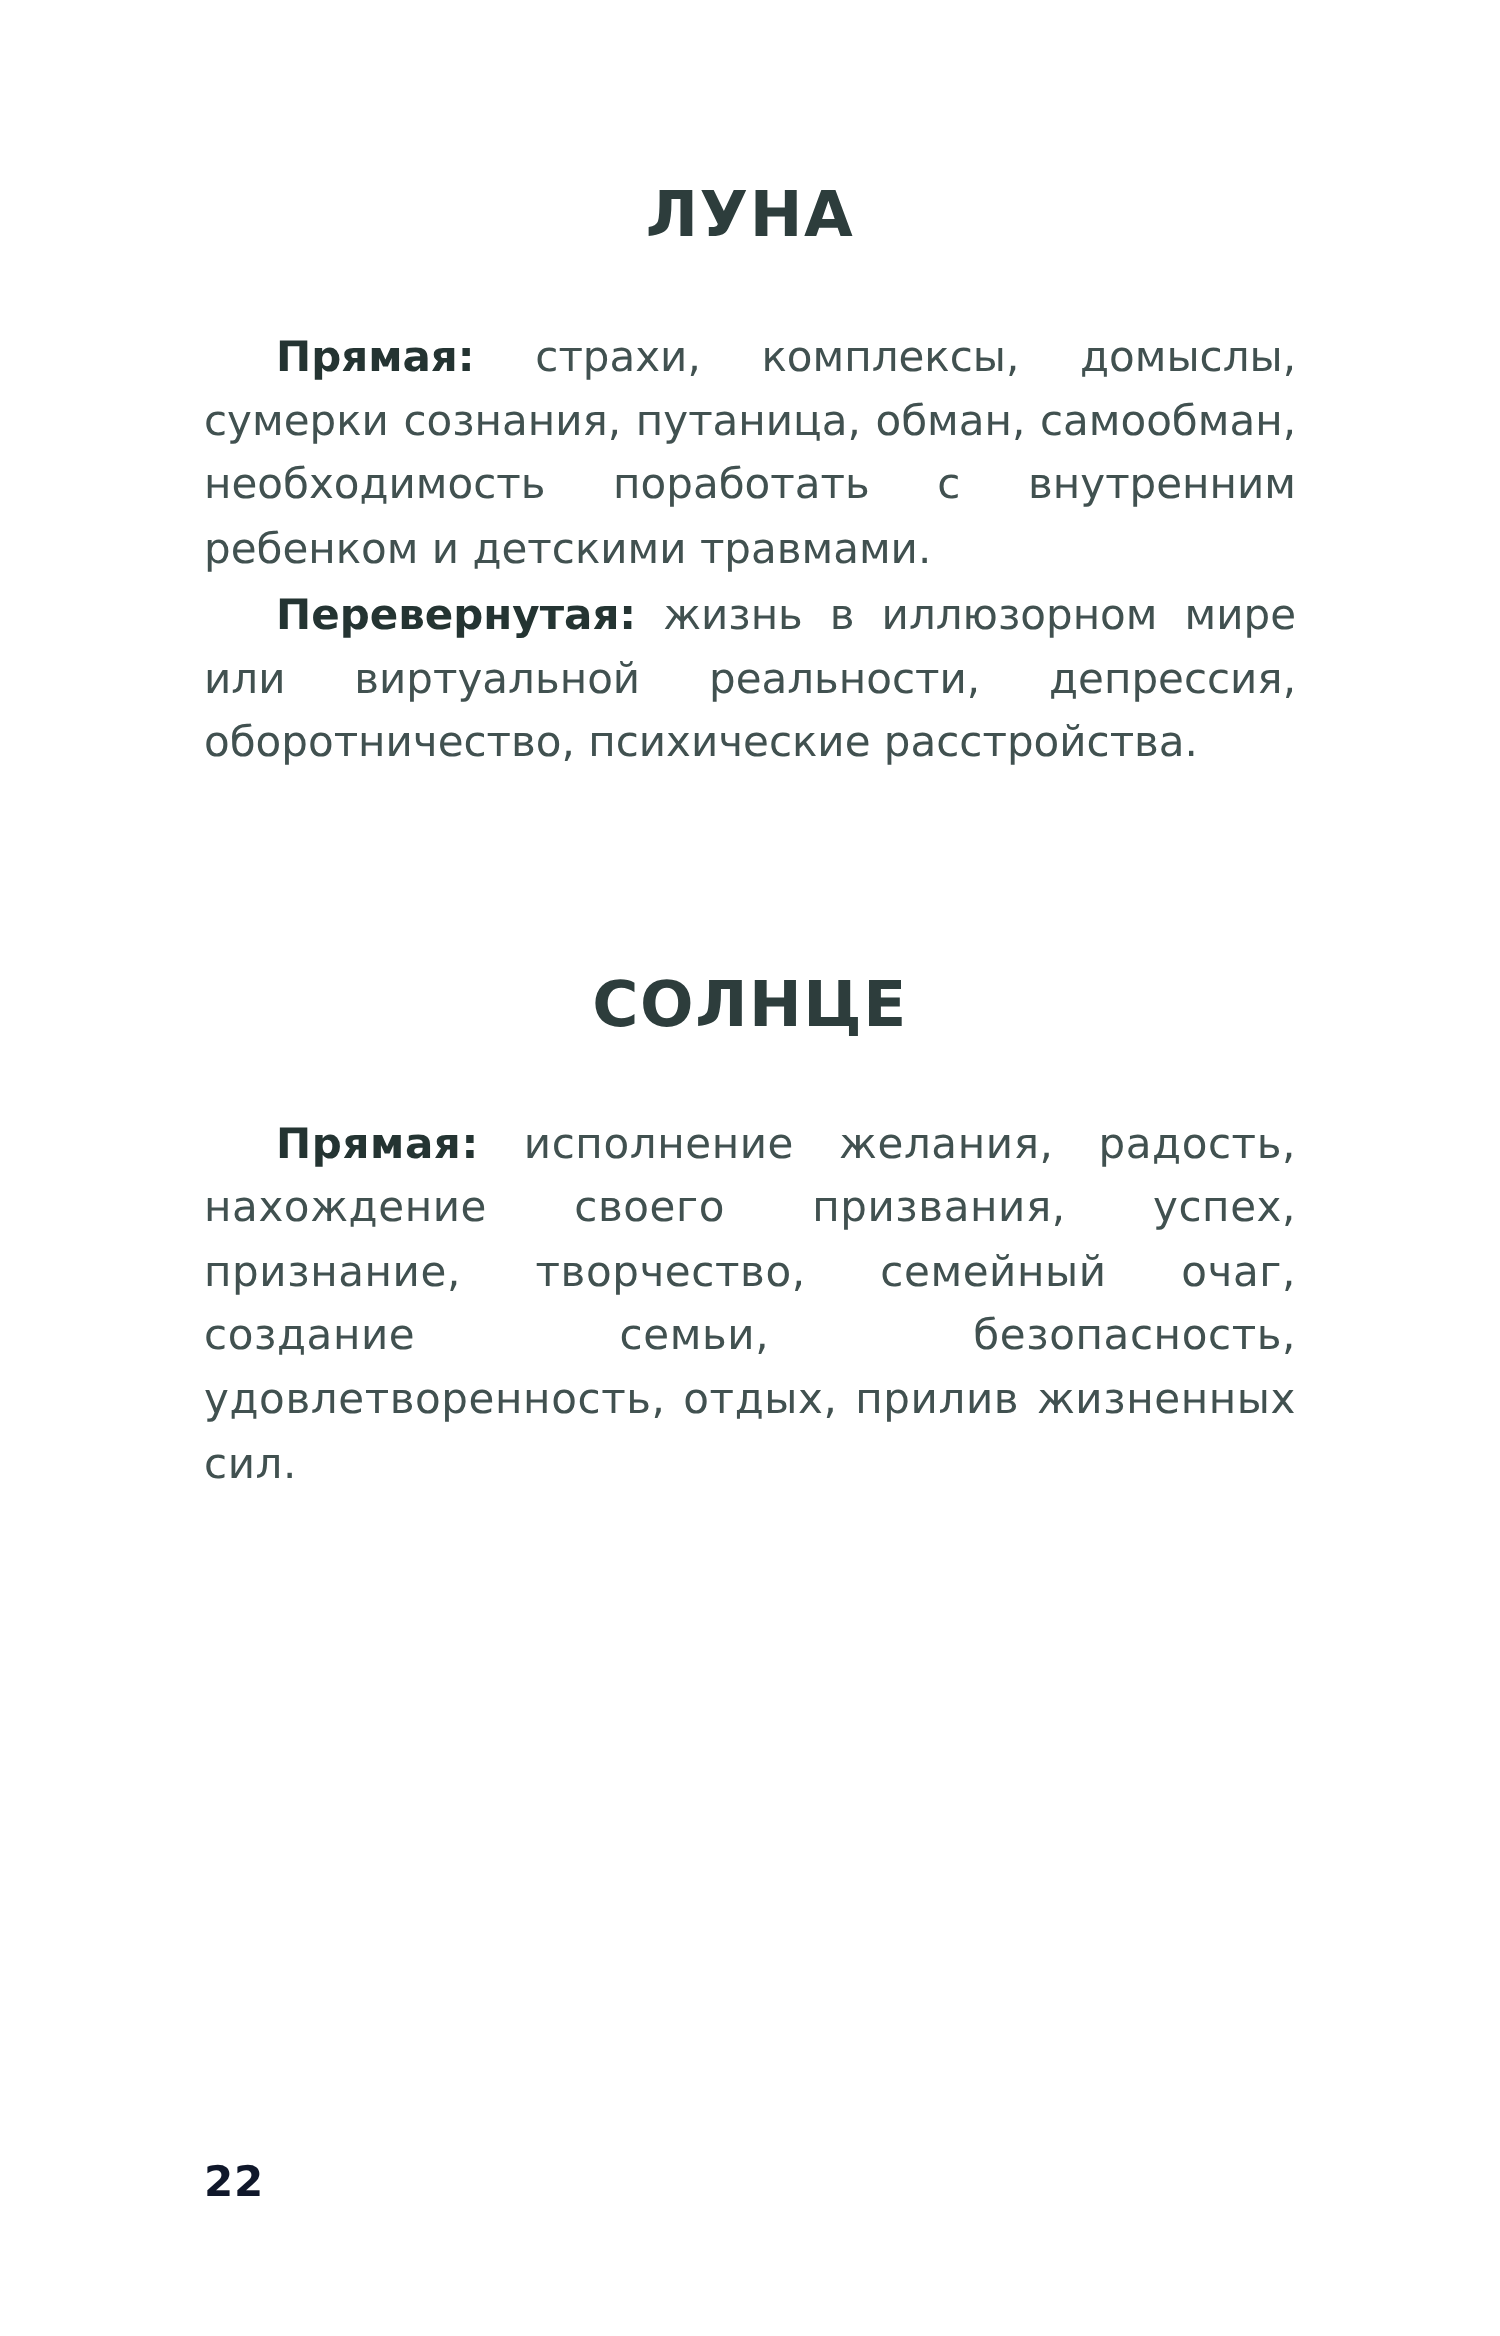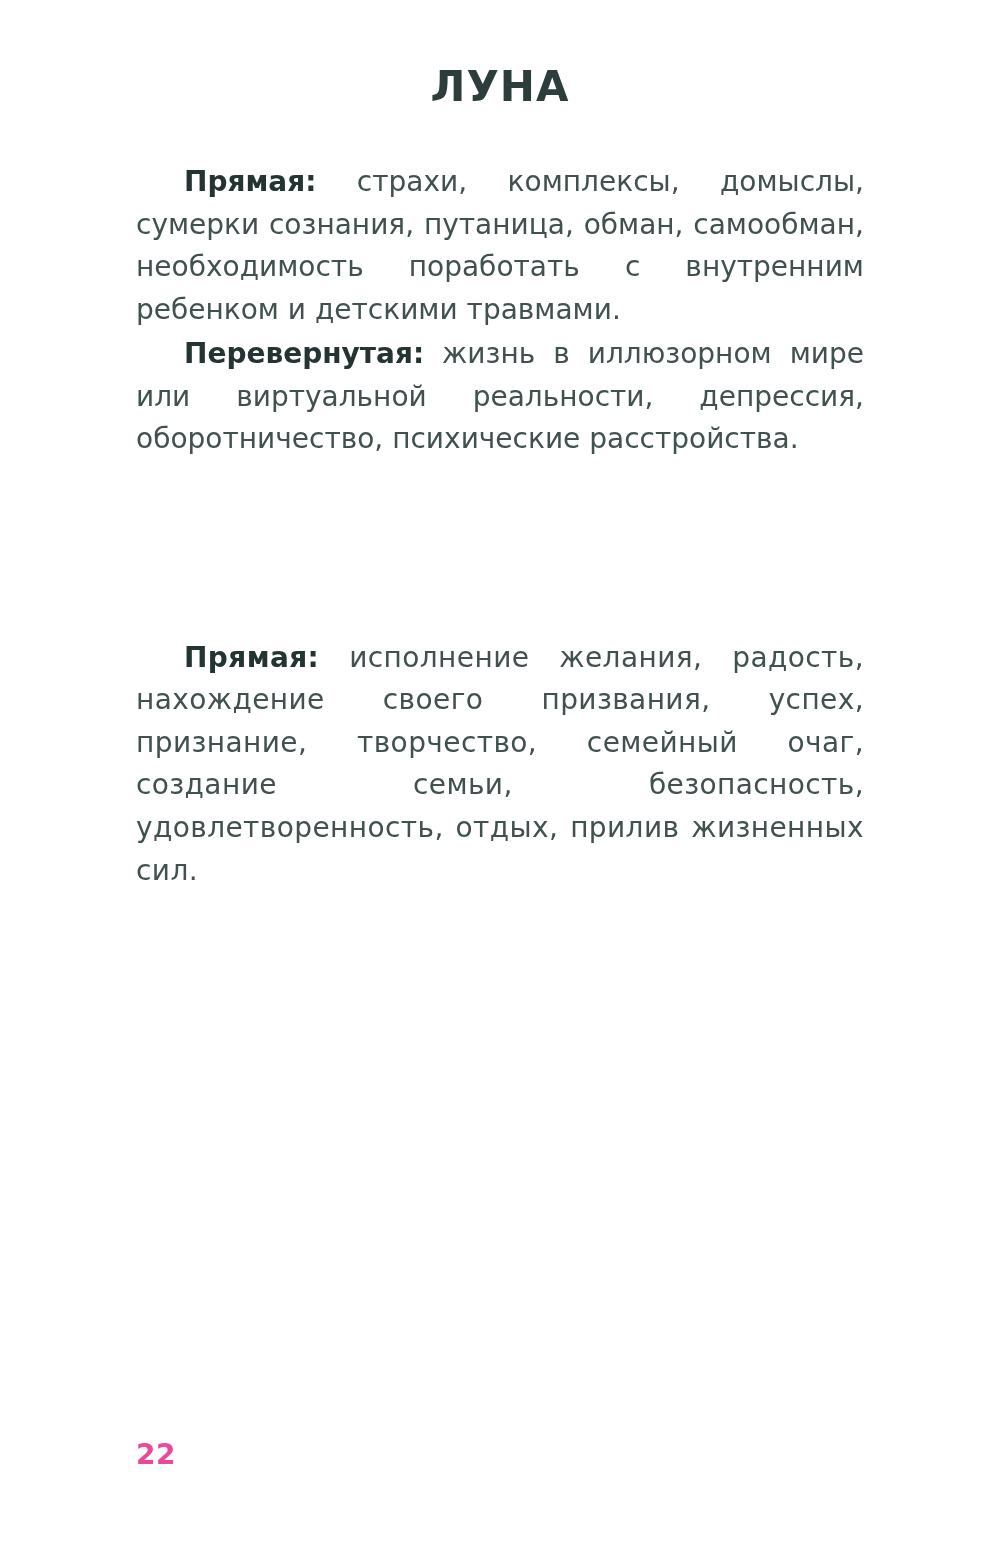--- a/index.html
+++ b/index.html
@@ -29,21 +29,21 @@
   }
   .section-title {
     text-align: center;
     font-size: 42px;
     font-weight: bold;
     letter-spacing: 1px;
     color: #2d3d3c;
     margin: 0;
   }
   #section-moon {
-    padding-top: 62px;
+    padding-top: 118px;
   }
   #section-sun {
     padding-top: 128px;
   }
   .body-text {
     font-size: 28px;
     line-height: 1.52;
     color: #415150;
     text-align: justify;
     text-justify: inter-word;
@@ -67,38 +67,39 @@
   .lead {
     font-weight: bold;
     color: #243432;
   }
   .page-number {
     position: absolute;
     left: 136px;
     bottom: 86px;
     font-size: 28px;
     font-weight: bold;
-    color: #ec4899;
+    color: #0f172a;
     letter-spacing: 0.5px;
   }
 </style>
 </head>
 <body>
 
 <div class="page">
 
   <div class="section" id="section-moon">
     <h1 class="section-title">ЛУНА</h1>
     <div class="body-text" id="moon-body">
       <p class="para"><span class="lead">Прямая:</span><span> страхи, комплексы, домыслы, сумерки сознания, путаница, обман, само­обман, необходимость поработать с вну­тренним ребенком и детскими травмами.</span></p>
       <p class="para"><span class="lead">Перевернутая:</span><span> жизнь в иллюзорном мире или виртуальной реальности, де­прессия, оборотничество, психические расстройства.</span></p>
     </div>
   </div>
 
   <div class="section" id="section-sun">
+    <h1 class="section-title">СОЛНЦЕ</h1>
     <div class="body-text" id="sun-body">
       <p class="para"><span class="lead">Прямая:</span><span> исполнение желания, ра­дость, нахождение своего призвания, успех, признание, творчество, семей­ный очаг, создание семьи, безопасность, удовлетворенность, отдых, прилив жиз­ненных сил.</span></p>
     </div>
   </div>
 
   <div class="page-number">22</div>
 
 </div>
 
 </body></html>

